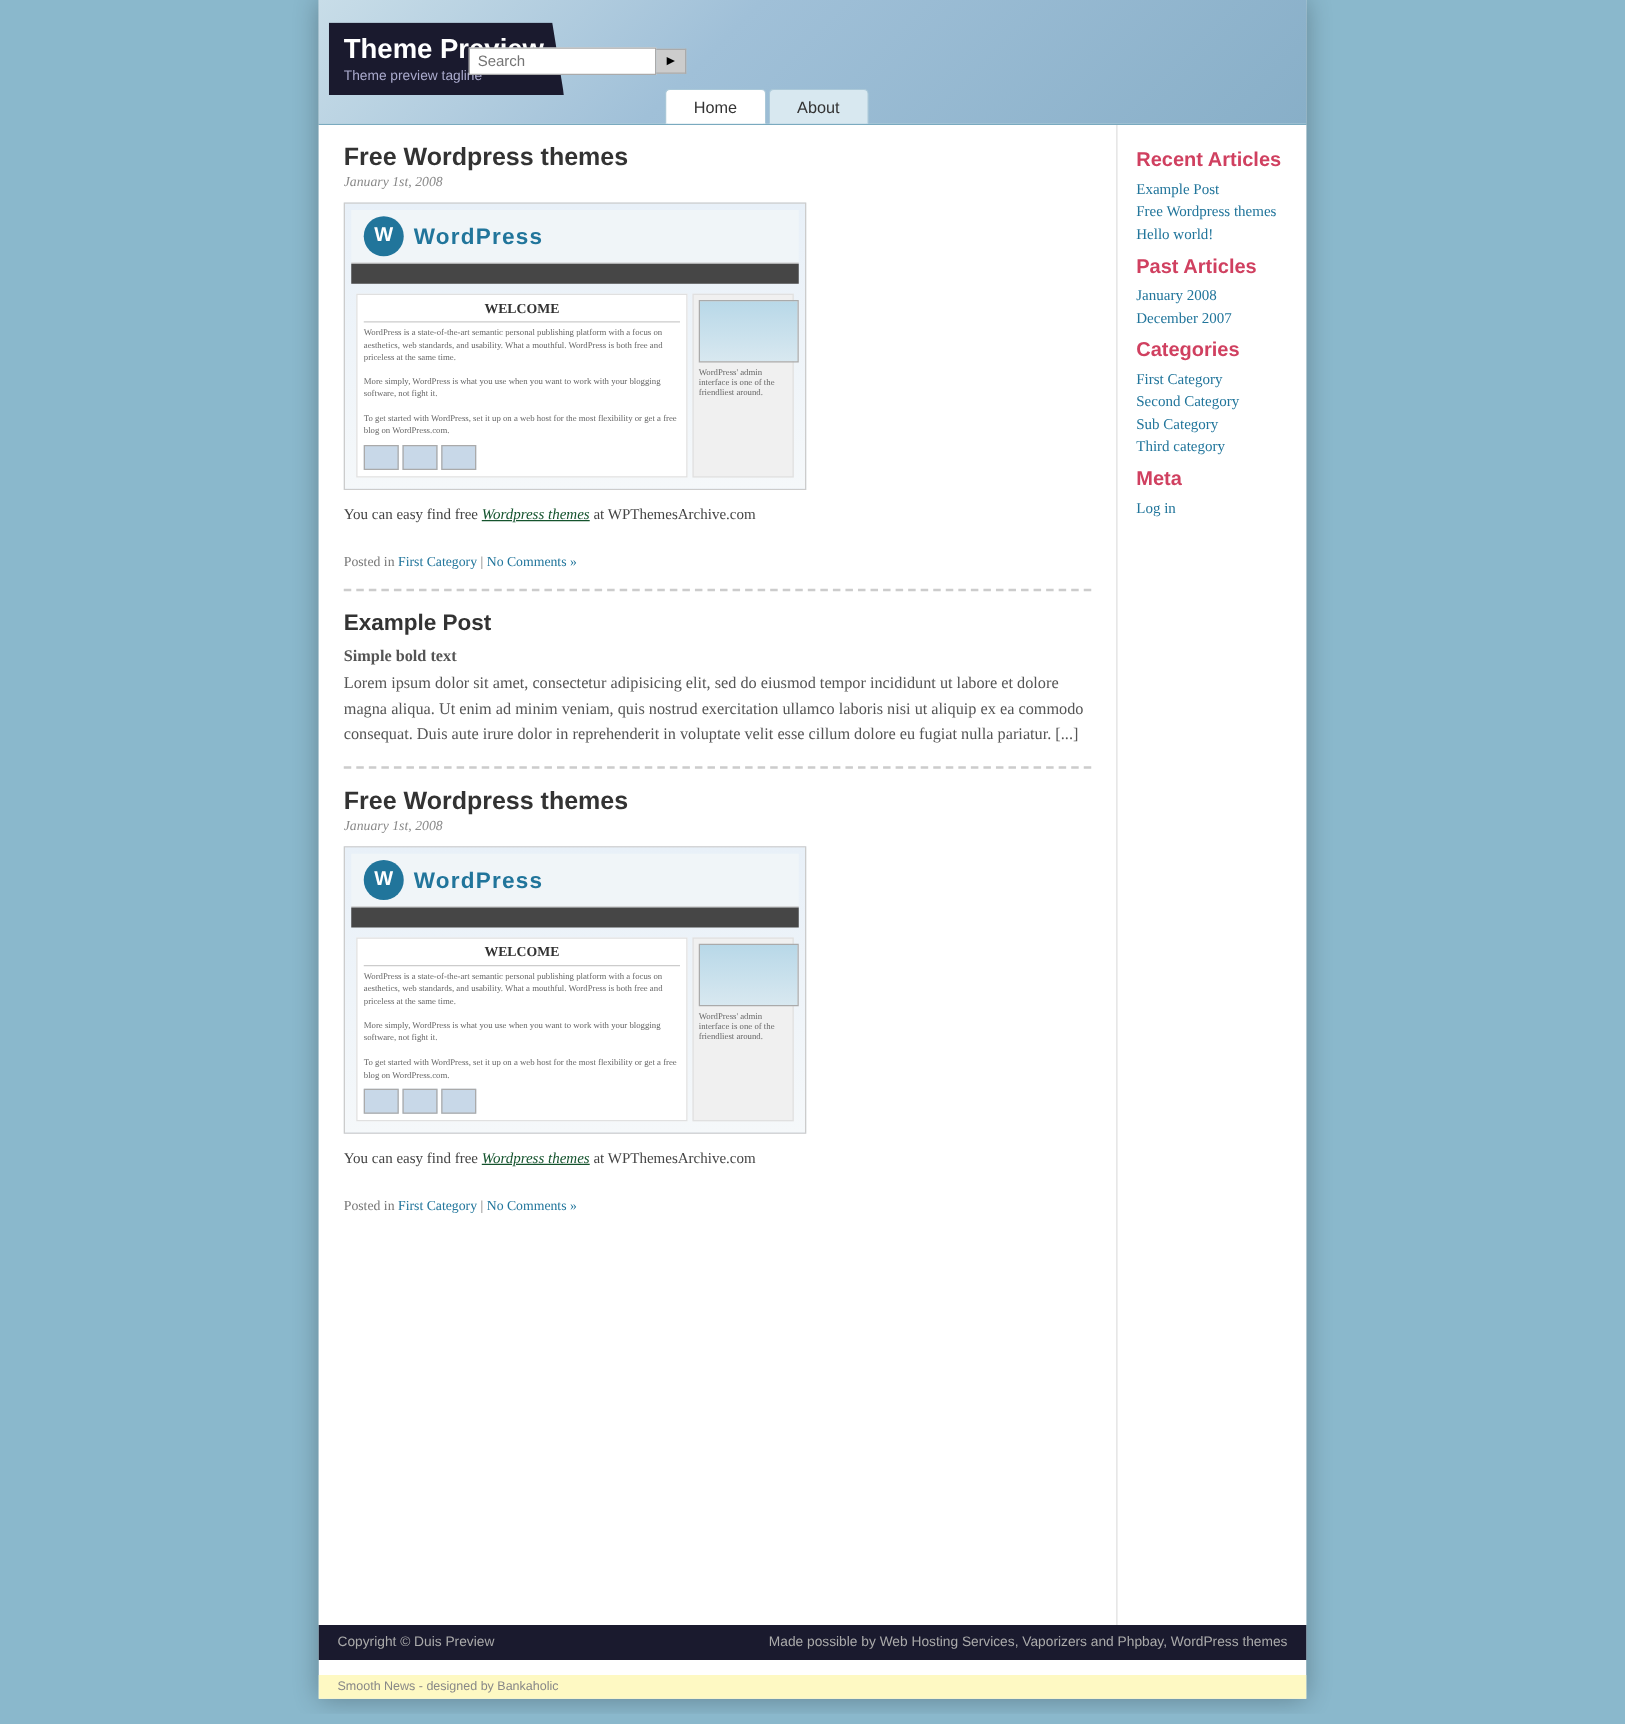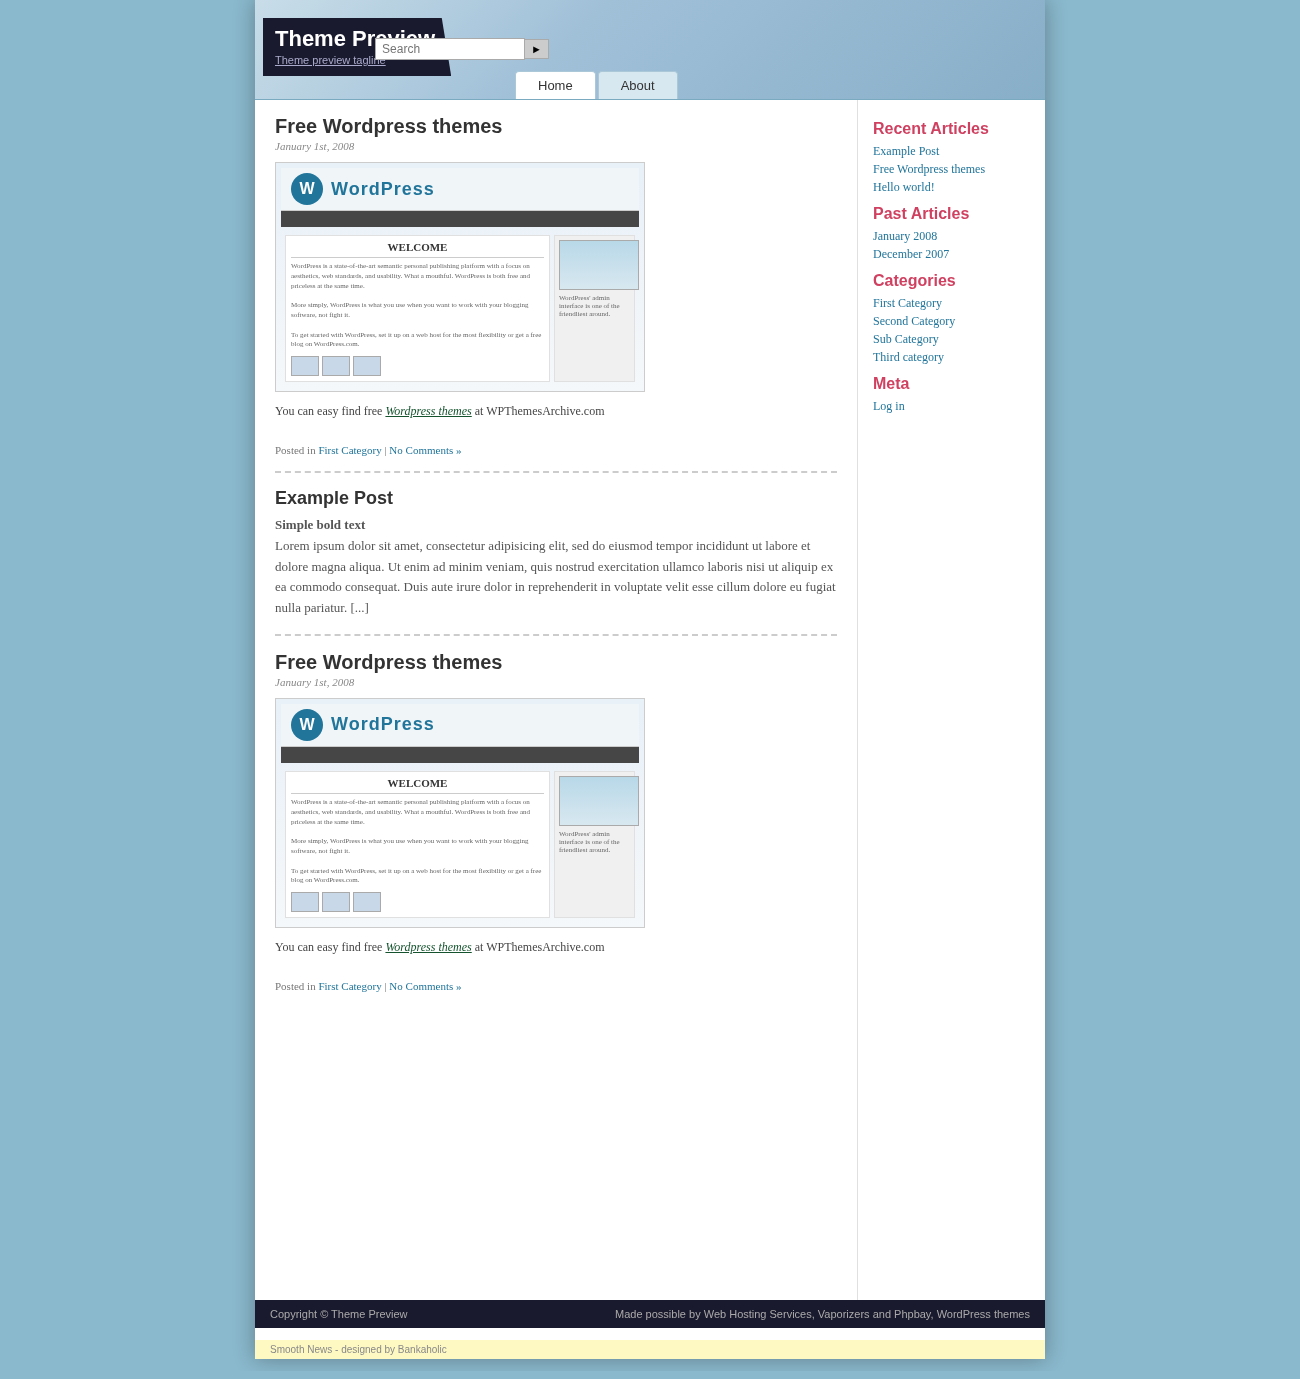--- a/index.html
+++ b/index.html
@@ -24,30 +24,29 @@
       color: #fff;
       font-size: 22px;
       font-weight: bold;
       font-family: Arial, sans-serif;
       display: block;
     }
     #site-tagline {
       color: #aac;
       font-size: 11px;
       font-family: Arial, sans-serif;
-      text-decoration: underline;
     }
 
     
     #nav {
       background: transparent;
       padding: 0 0 0 260px;
       position: absolute;
       bottom: 0;
-      left: 0;
+      left: 17px;
       display: flex;
       align-items: flex-end;
       gap: 2px;
     }
     .nav-item {
       background: #d8e8f0;
       border: 1px solid #aac8d8;
       border-bottom: none;
       padding: 6px 22px;
       font-family: Arial, sans-serif;
@@ -95,21 +94,21 @@
     
     #main {
       flex: 1;
       background: #fff;
       padding: 15px 20px;
       min-height: 1200px;
     }
 
     
     #sidebar {
-      width: 188px;
+      width: 152px;
       background: #fff;
       padding: 10px 15px;
       border-left: 1px solid #e0e0e0;
     }
 
     
     .post-title {
       font-size: 20px;
       font-weight: bold;
       color: #333;
@@ -473,20 +472,20 @@
       <a href="#" class="widget-link">Sub Category</a>
       <a href="#" class="widget-link">Third category</a>
 
       <div class="widget-title">Meta</div>
       <a href="#" class="widget-link">Log in</a>
     </div>
 
   </div>
 
   <div id="footer">
-    <span>Copyright © Theme Preview</span>
+    <span>Copyright © Duis Preview</span>
     <span>Made possible by Web Hosting Services, Vaporizers and Phpbay, WordPress themes</span>
   </div>
   <div id="footer-sub">
     <span>Smooth News - designed by Bankaholic</span>
   </div>
 
 </div>
 
 </body></html>

